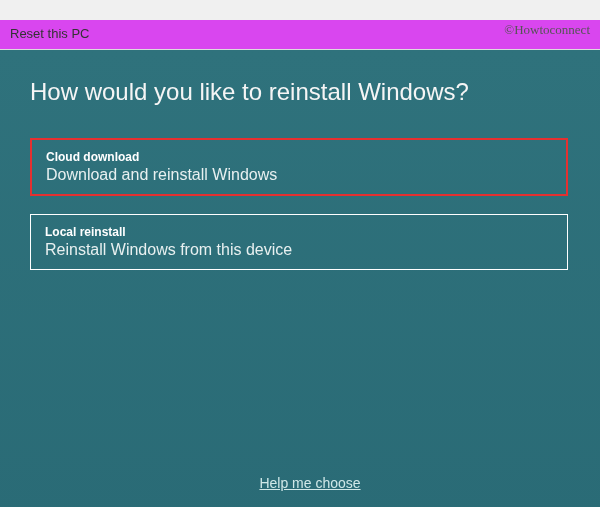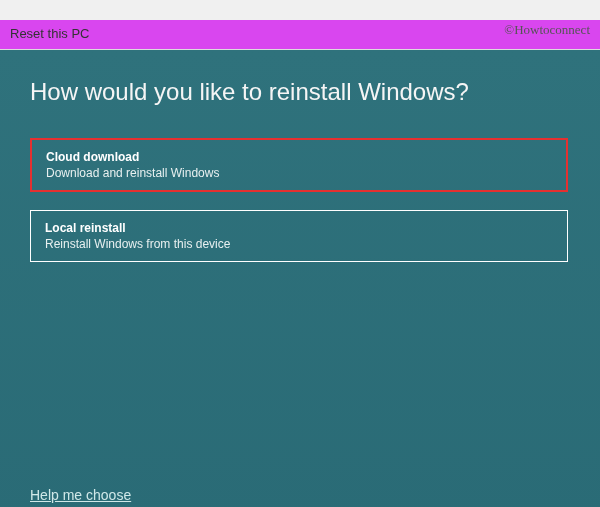--- a/index.html
+++ b/index.html
@@ -62,38 +62,38 @@
     .option-box.highlighted {
       border: 2px solid #e53030;
     }
     .option-title {
       font-size: 12px;
       font-weight: 600;
       color: #ffffff;
       margin-bottom: 2px;
     }
     .option-desc {
-      font-size: 12px;
+      font-size: 16px;
       font-weight: 300;
       color: #e8f0f0;
     }
     .info-text {
       font-size: 14px;
       font-weight: 300;
       color: #e8f0f0;
       margin-top: 6px;
     }
     .bottom-bar {
       position: absolute;
-      bottom: 20px;
+      bottom: 32px;
       left: 30px;
       right: 0;
       display: flex;
       align-items: center;
-      justify-content: flex-start;
+      justify-content: center;
       width: 560px;
     }
     .help-link {
       color: #d0e8e8;
       font-size: 14px;
       text-decoration: underline;
       cursor: pointer;
     }
     .button-group {
       display: flex;

